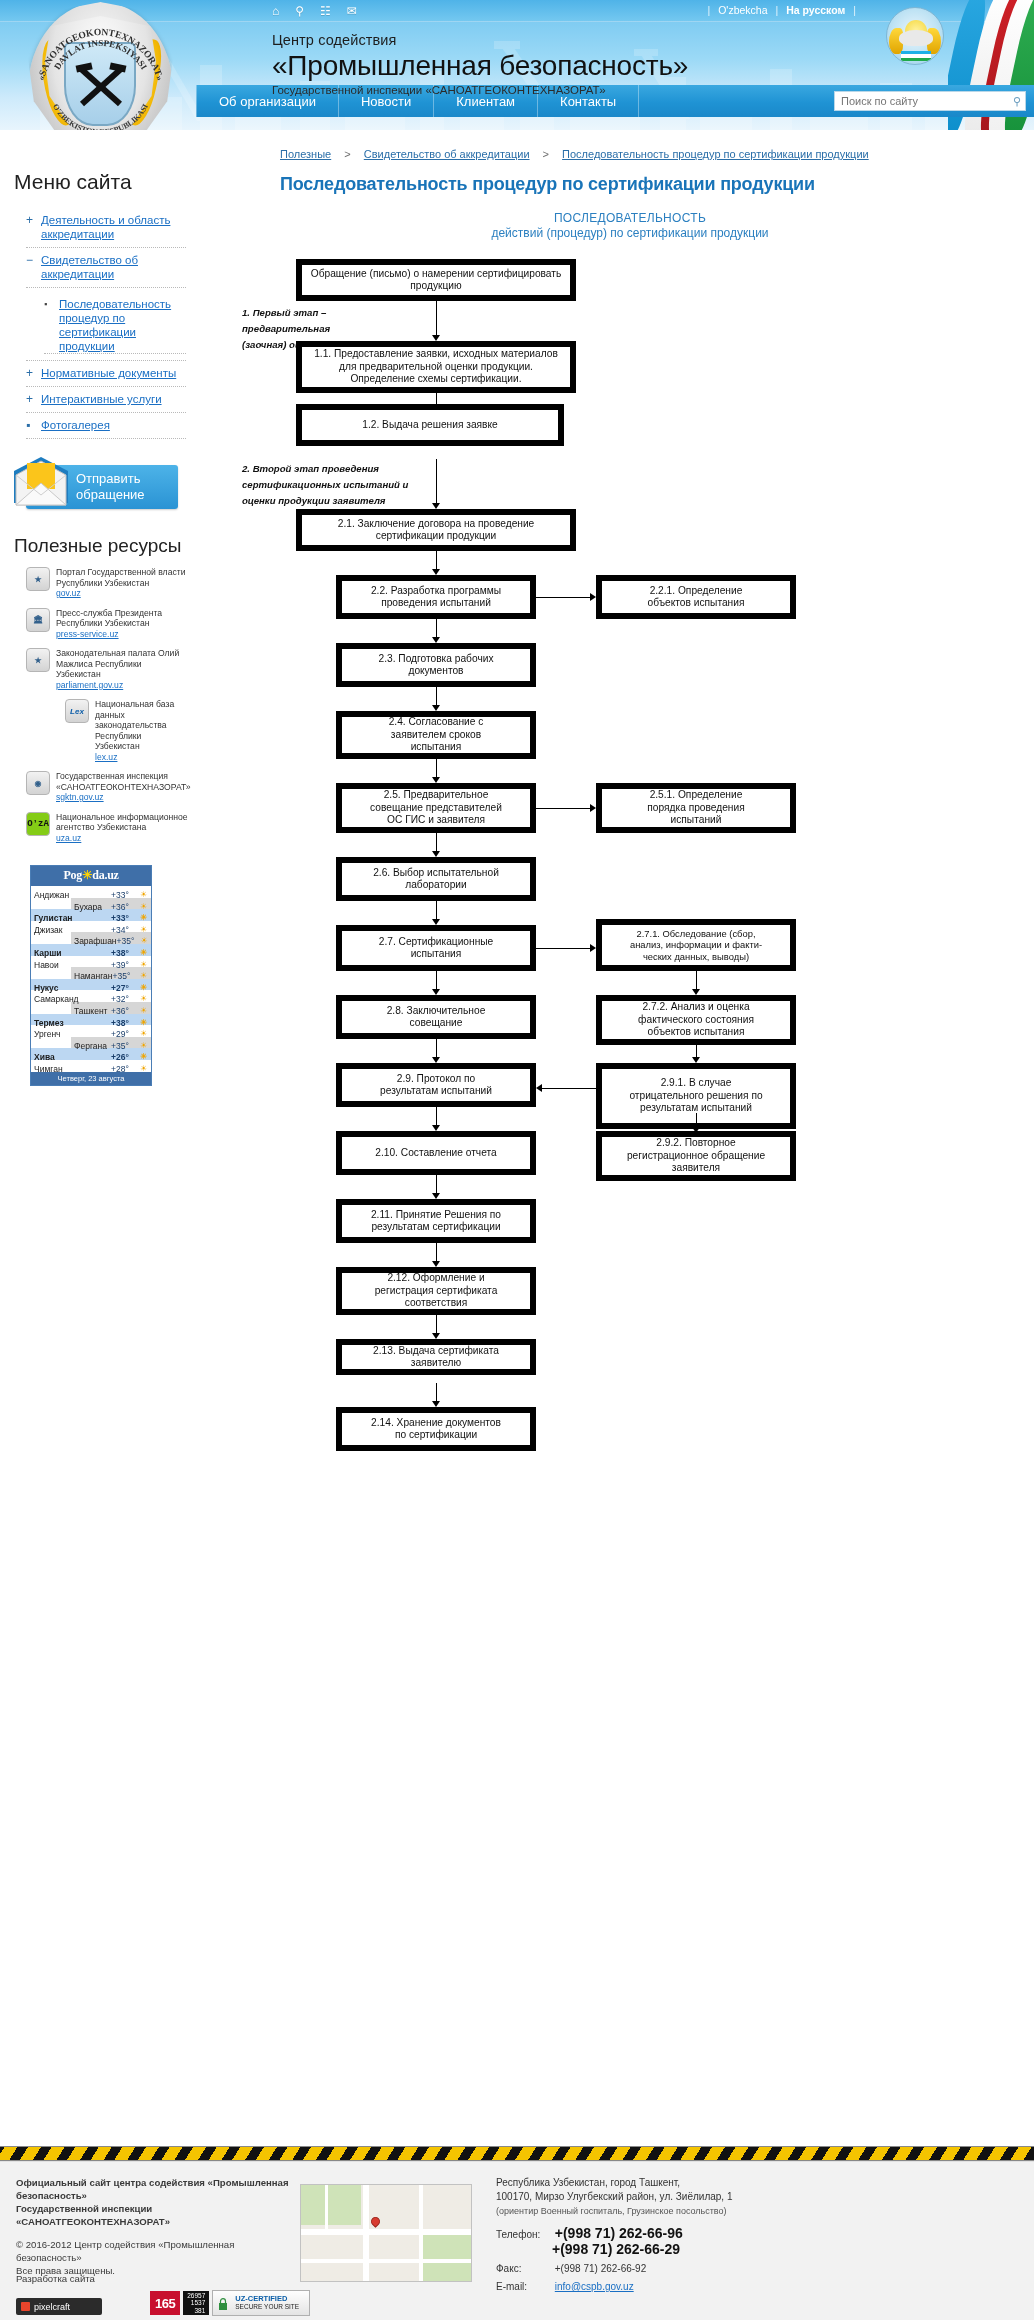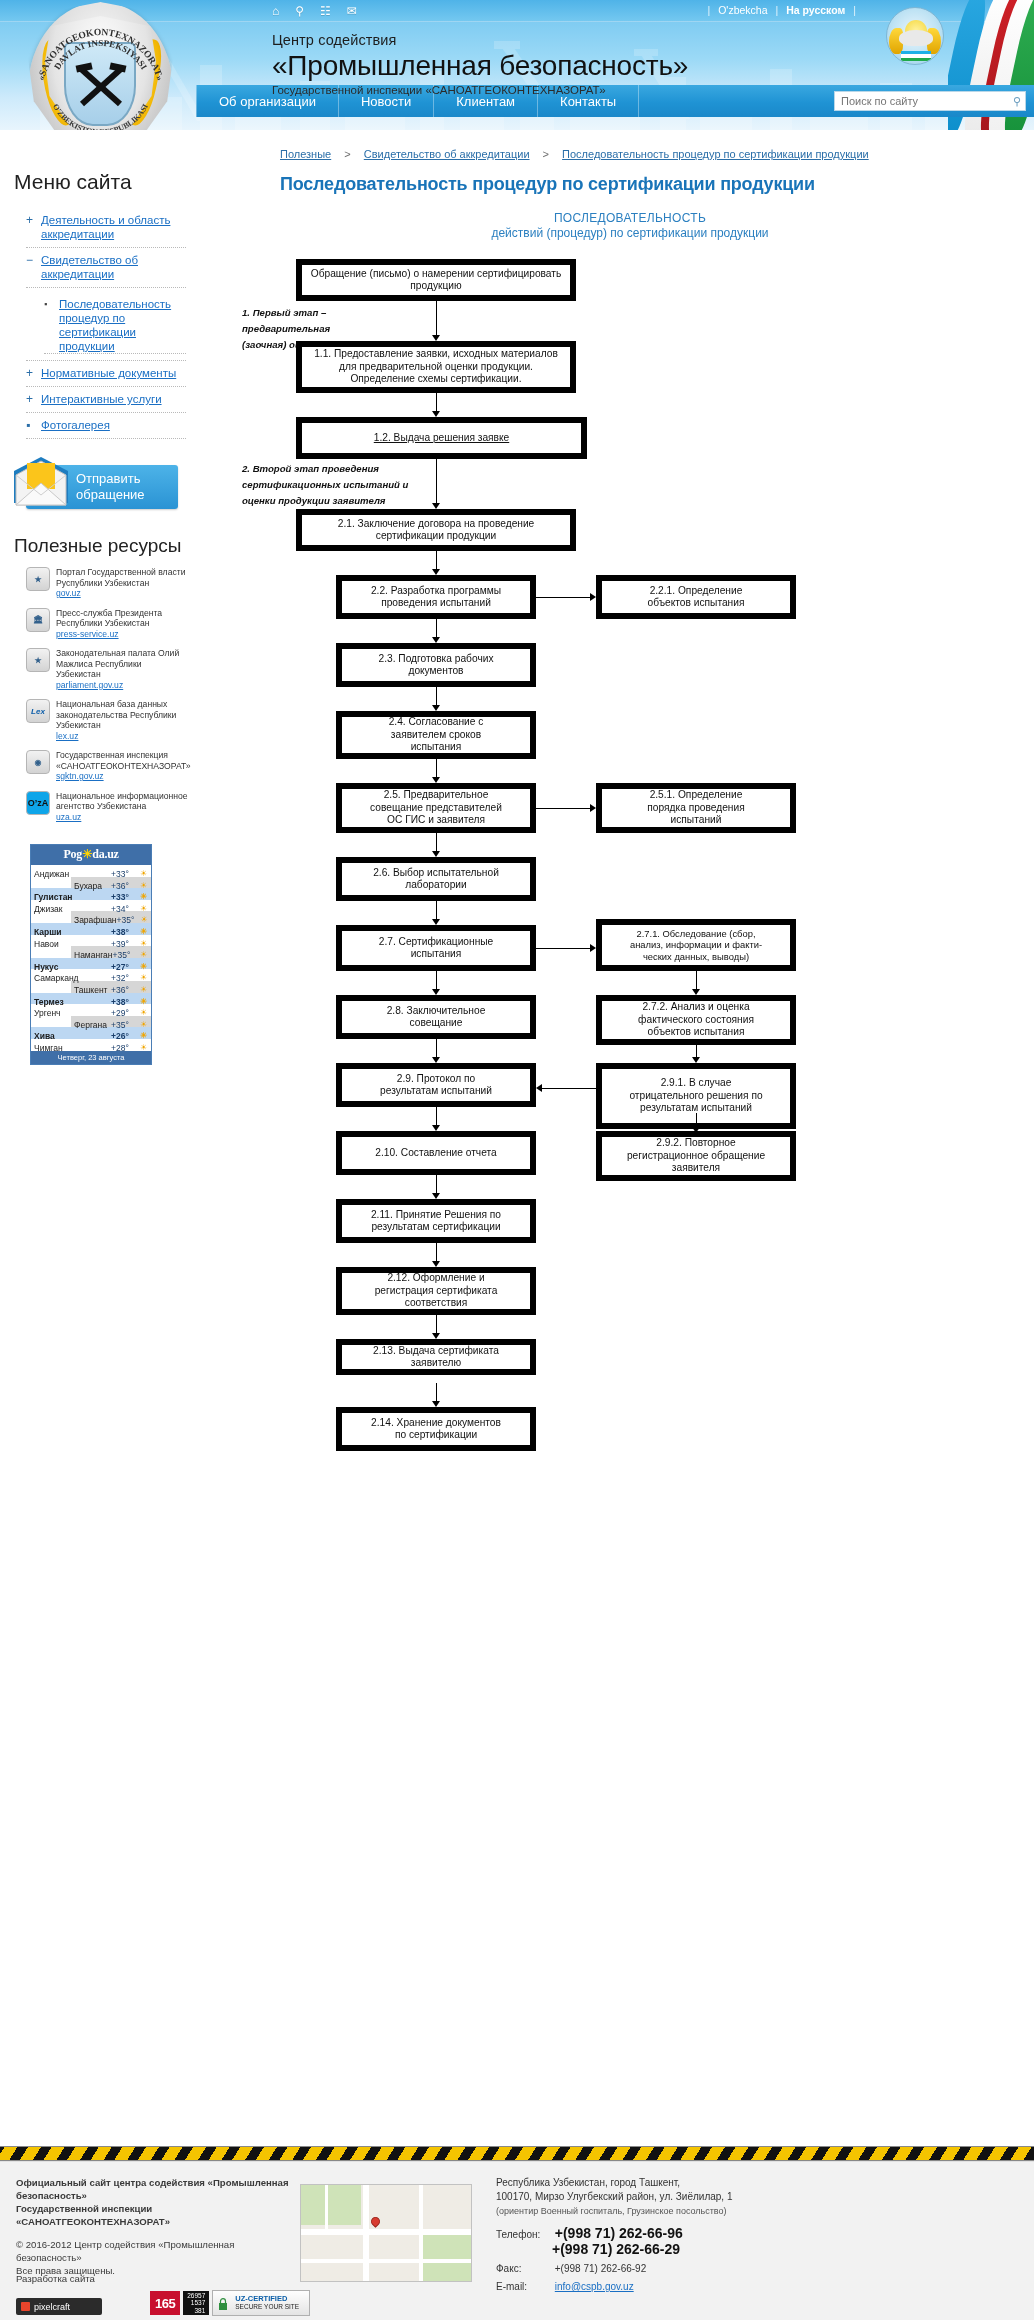--- a/index.html
+++ b/index.html
@@ -468,31 +468,31 @@
         <div class="ico">🏛</div>
         <div class="tx"><span>Пресс-служба Президента Республики Узбекистан</span>
           <a href="#">press-service.uz</a></div>
       </li>
       <li>
         <div class="ico">★</div>
         <div class="tx"><span>Законодательная палата Олий Мажлиса Республики Узбекистан</span>
           <a href="#">parliament.gov.uz</a></div>
       </li>
       <li>
-        <div class="ico" style="color:#0c5da8;font-style:italic;">Lex</div>
+        <div class="ico" style="color:#0c5da8;font-style:italic;margin-left:39px;">Lex</div>
         <div class="tx"><span>Национальная база данных законодательства Республики Узбекистан</span>
           <a href="#">lex.uz</a></div>
       </li>
       <li>
         <div class="ico">◉</div>
         <div class="tx"><span>Государственная инспекция «САНОАТГЕОКОНТЕХНАЗОРАТ»</span>
           <a href="#">sgktn.gov.uz</a></div>
       </li>
       <li>
-        <div class="ico" style="background:#0ea5e9;font-family:Liberation Sans, sans-serif;font-size:9px;color:#111;">OʼzA</div>
+        <div class="ico" style="background:#84cc16;font-family:Liberation Mono, monospace;font-size:9px;color:#111;">OʼzA</div>
         <div class="tx"><span>Национальное информационное агентство Узбекистана</span>
           <a href="#">uza.uz</a></div>
       </li>
     </ul>
 
     <div class="weather">
       <div class="wh">Pog<span class="o">☀</span>da.uz</div>
       <div id="weather-rows">
           <div class="wrow ">
             <span class="c">Андижан</span>
@@ -605,21 +605,21 @@
       <div class="note" style="left:46px; top:46px; width:170px;">
         1. Первый этап – предварительная<br>(заочная) оценка
       </div>
 
       <div class="box" style="left:100px; top:82px; width:280px; height:52px;">
         1.1. Предоставление заявки, исходных материалов для предварительной оценки продукции.<br>Определение схемы сертификации.
       </div>
       <div class="vline" style="left:240px; top:134px; height:22px;"></div>
       <div class="arrow-d" style="left:236px; top:152px;"></div>
 
-      <div class="box" style="left:100px; top:158px; width:291px; height:42px;text-decoration:underline;">1.2. Выдача решения заявке</div>
+      <div class="box" style="left:100px; top:145px; width:268px; height:42px;">1.2. Выдача решения заявке</div>
       <div class="vline" style="left:240px; top:200px; height:48px;"></div>
       <div class="arrow-d" style="left:236px; top:244px;"></div>
 
       <div class="note" style="left:46px; top:202px; width:175px;">
         2. Второй этап проведения<br>сертификационных испытаний и<br>оценки продукции заявителя
       </div>
 
       <div class="box" style="left:100px; top:250px; width:280px; height:42px;">2.1. Заключение договора на проведение сертификации продукции</div>
       <div class="vline" style="left:240px; top:292px; height:22px;"></div>
       <div class="arrow-d" style="left:236px; top:310px;"></div>

